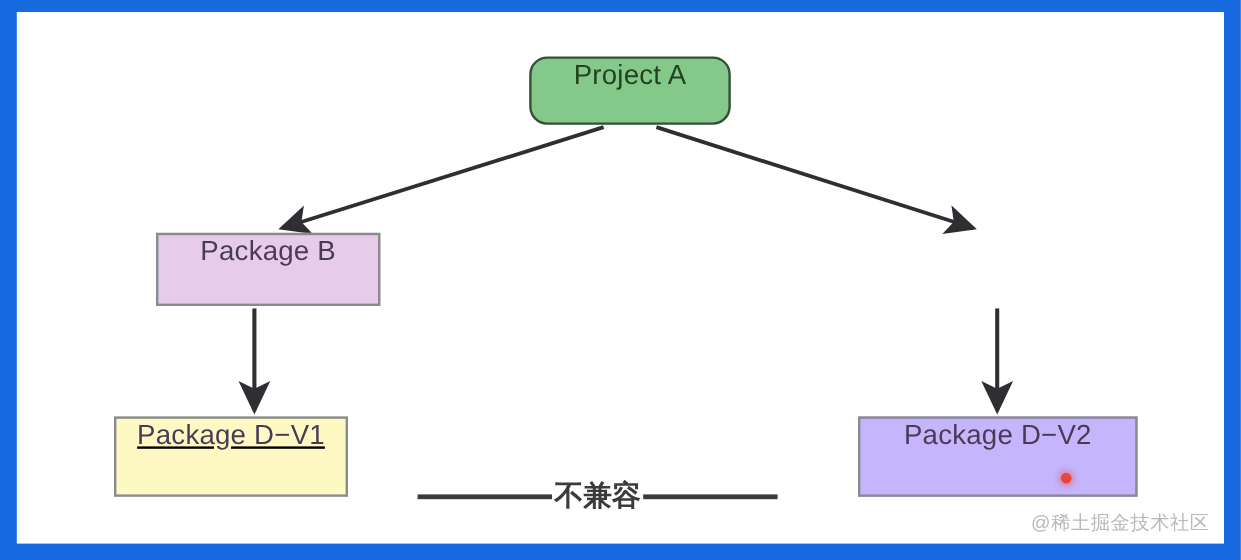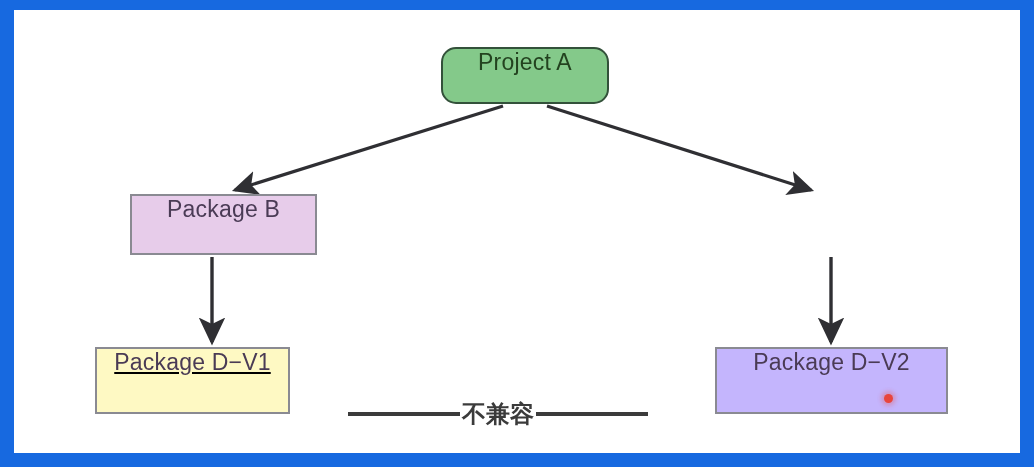--- a/index.html
+++ b/index.html
@@ -183,15 +183,16 @@
     </div>
 
     <div id="cursor-dot"></div>
 
     <div id="incompat-group">
       <span class="incompat-line"></span>
       <span id="incompat-label">不兼容</span>
       <span class="incompat-line"></span>
     </div>
 
+    <div id="watermark">@稀土掘金技术社区</div>
 
   </div>
 </div>
 
 </body></html>

